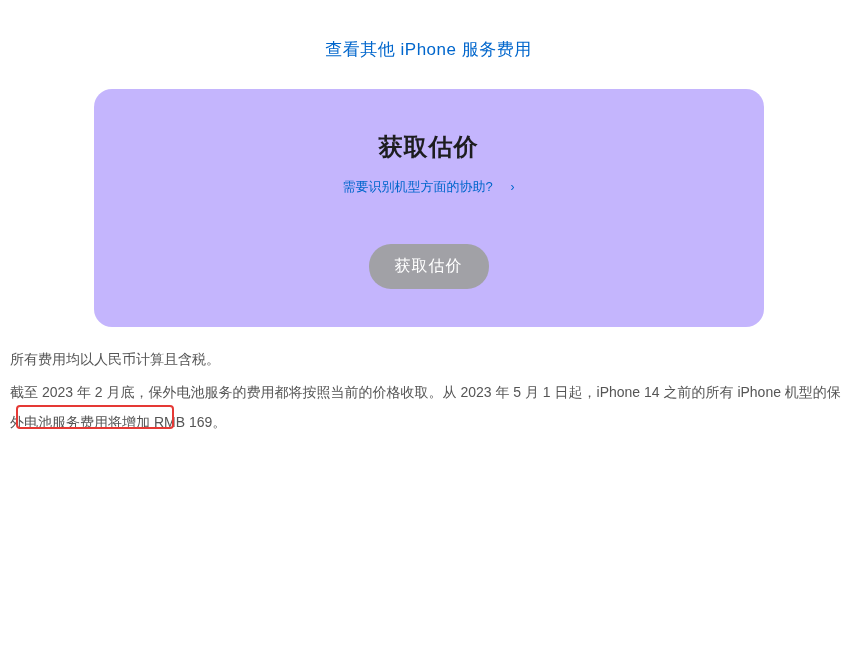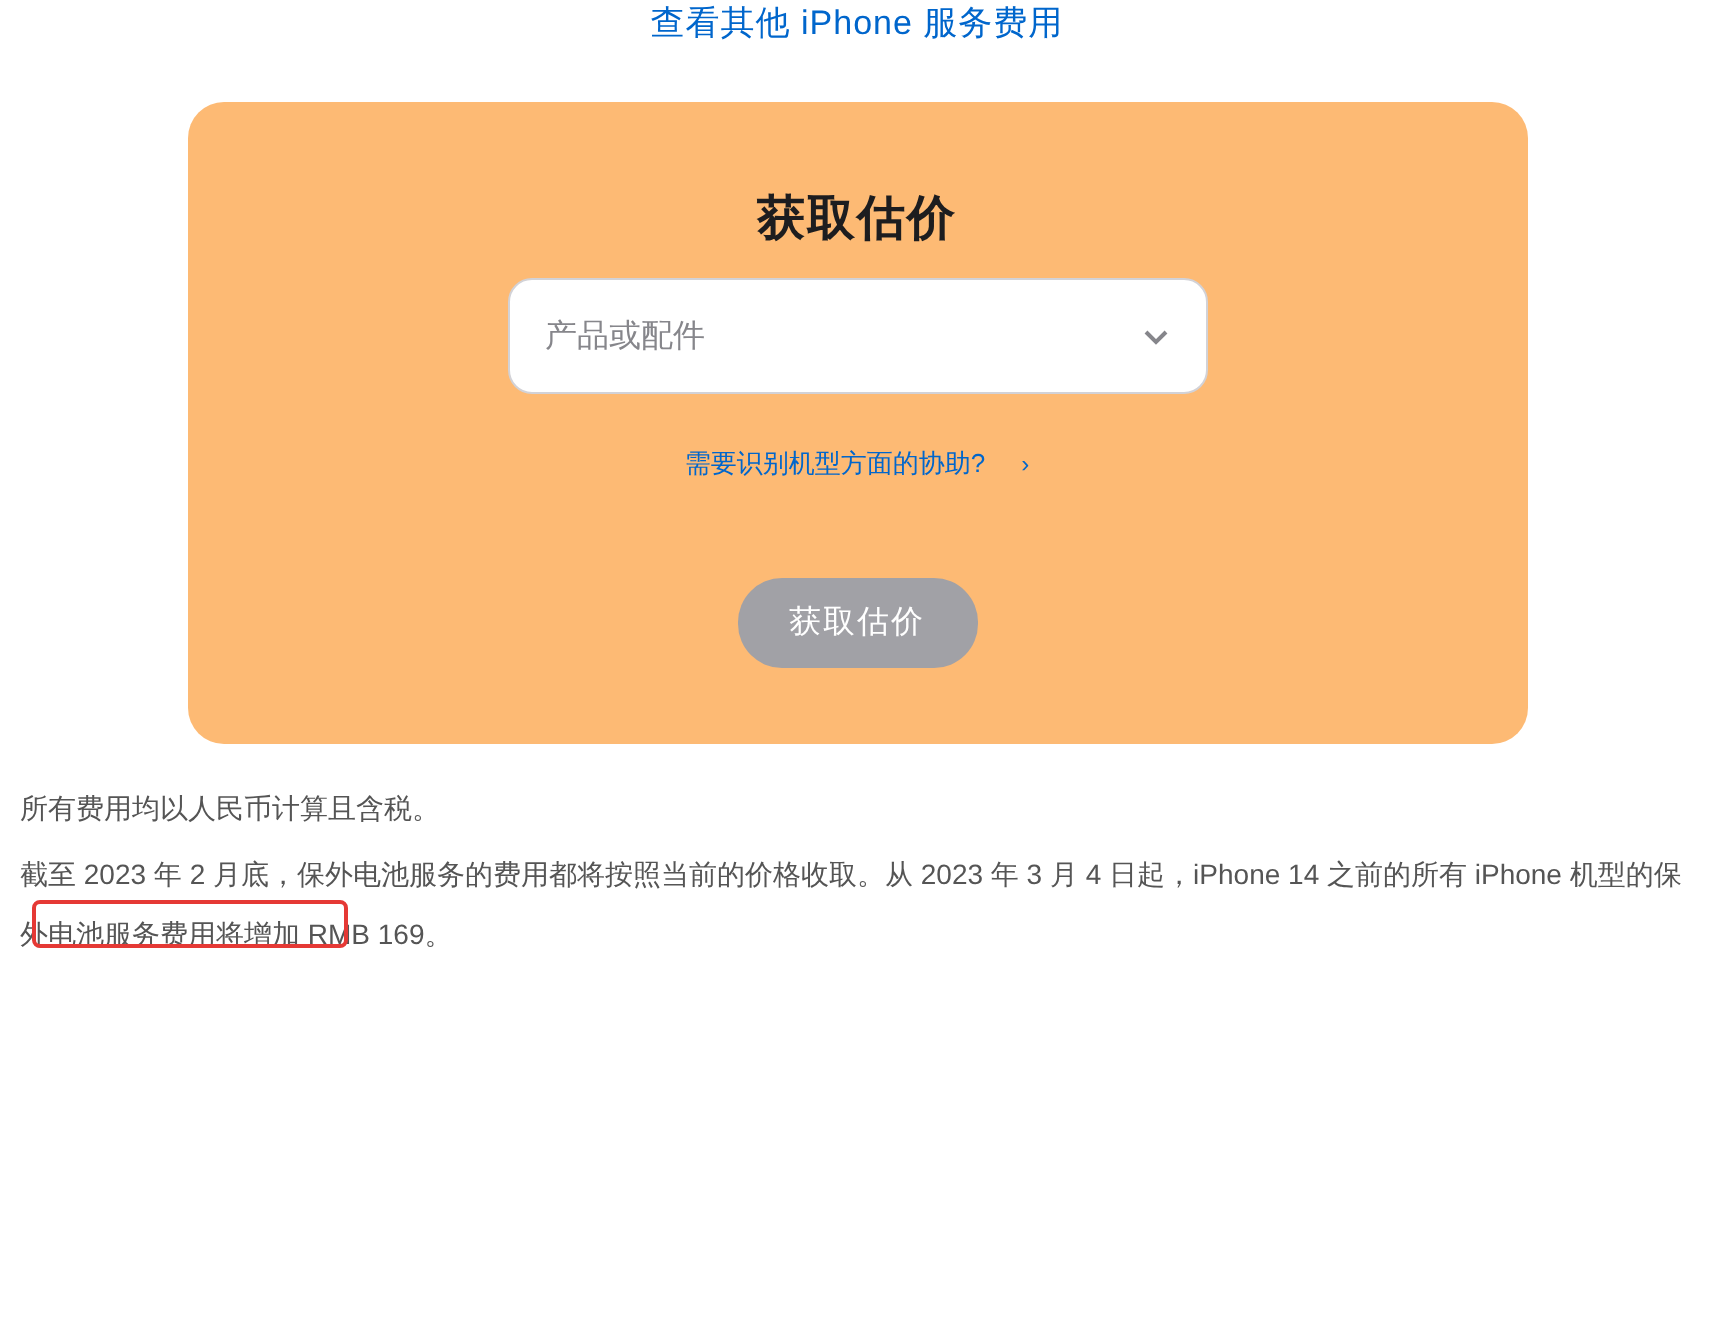--- a/index.html
+++ b/index.html
@@ -9,30 +9,31 @@
     }
     body {
       font-family: -apple-system, BlinkMacSystemFont, "Segoe UI", "Helvetica Neue", Arial, sans-serif;
       background: #ffffff;
       width: 857px;
       height: 663px;
       overflow: hidden;
     }
     .top-link {
       text-align: center;
+      padding-top: 38px;
       padding-bottom: 28px;
     }
     .top-link a {
       color: #0066cc;
       text-decoration: none;
       font-size: 17px;
       letter-spacing: 0.5px;
     }
     .card {
-      background: #fdba74;
+      background: #c4b5fd;
       border-radius: 18px;
       width: 670px;
       margin: 0 auto;
       padding: 42px 40px 38px 40px;
       text-align: center;
     }
     .card-title {
       font-size: 24px;
       font-weight: 600;
       color: #1d1d1f;
@@ -130,39 +131,29 @@
 </head>
 <body>
 
 <div class="top-link">
   <a href="#">查看其他 iPhone 服务费用</a>
 </div>
 
 <div class="card">
   <h2 class="card-title">获取估价</h2>
 
-  <div class="select-wrapper">
-    <div class="select-box">
-      <span>产品或配件</span>
-      <span class="chevron">
-        <svg viewBox="0 0 14 14">
-            <polyline points="2,5 7,10 12,5"></polyline>
-          </svg>
-      </span>
-    </div>
-  </div>
 
 
   <a href="#" class="help-link">
     <span>需要识别机型方面的协助?</span>
     <span class="arrow">›</span>
   </a>
 
   <div>
     <button class="submit-btn">获取估价</button>
   </div>
 </div>
 
 <p class="footer-text">所有费用均以人民币计算且含税。</p>
 <div class="footer-note">
-  <span>截至 2023 年 2 月底，保外电池服务的费用都将按照当前的价格收取。从 2023 年 3 月 4 日起，iPhone 14 之前的所有 iPhone 机型的保外电池服务费用将增加 RMB 169。</span>
+  <span>截至 2023 年 2 月底，保外电池服务的费用都将按照当前的价格收取。从 2023 年 5 月 1 日起，iPhone 14 之前的所有 iPhone 机型的保外电池服务费用将增加 RMB 169。</span>
   <div class="highlight-box"></div>
 </div>
 
 </body></html>

